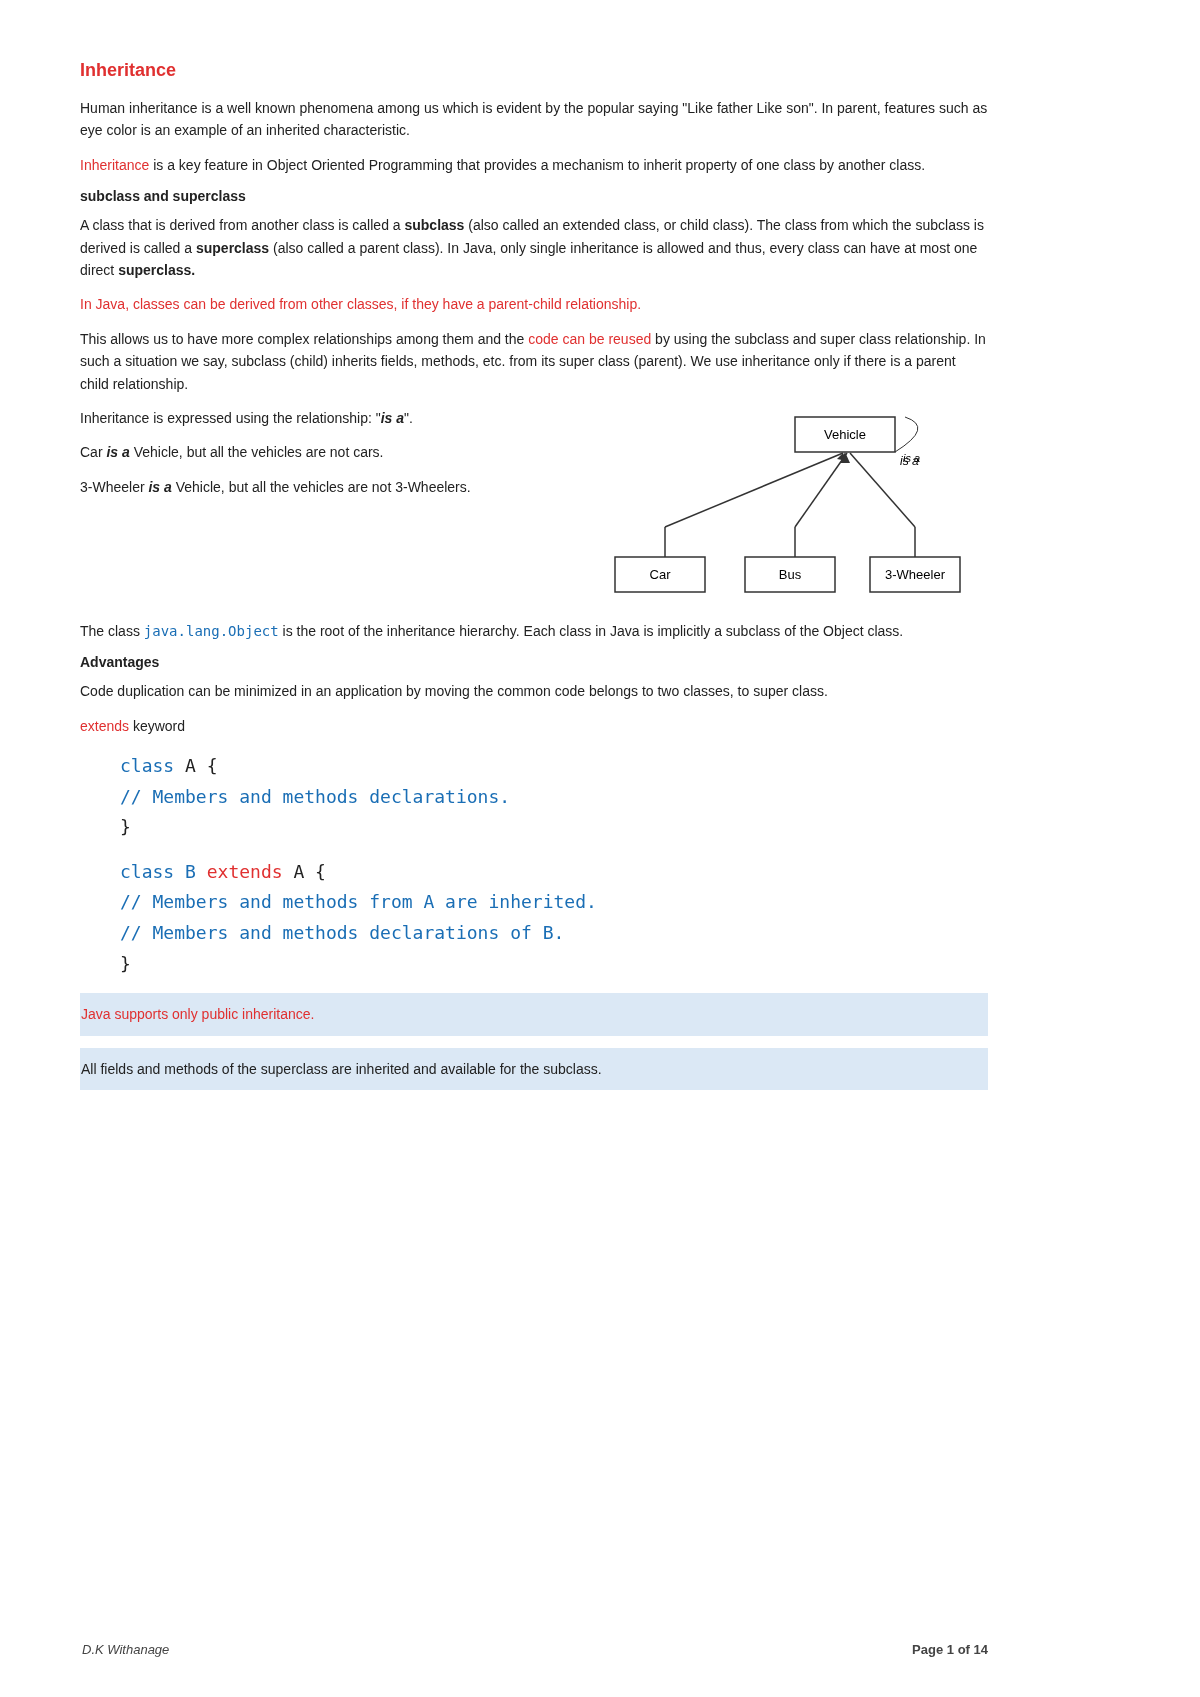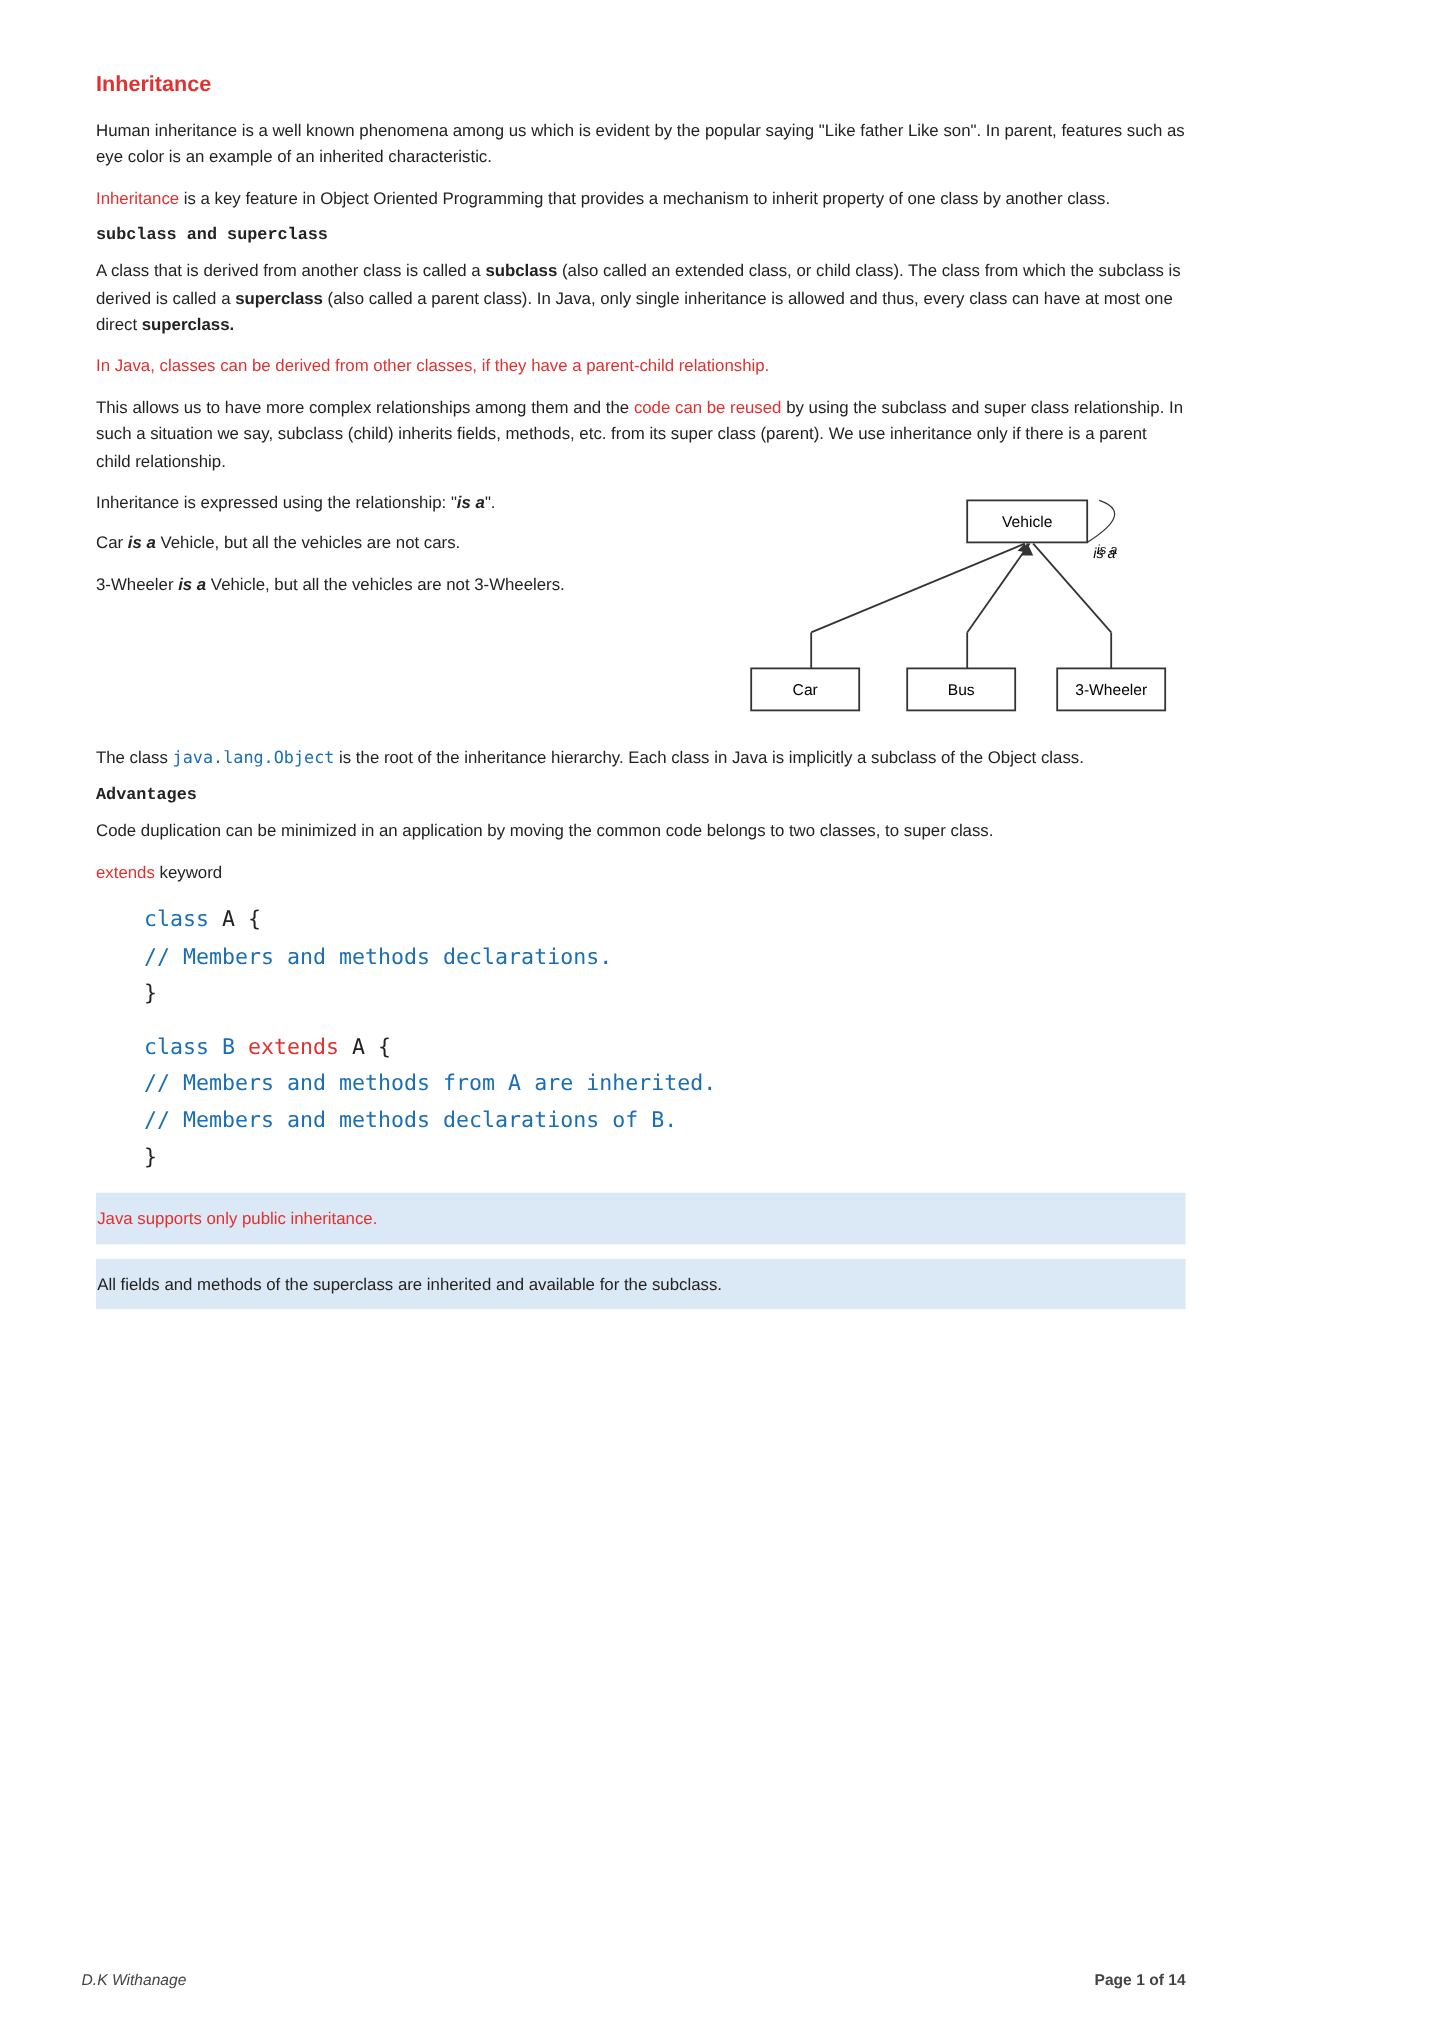--- a/index.html
+++ b/index.html
@@ -28,21 +28,20 @@
     }
     .red { color: #e03030; }
     .blue-code { color: #1a6eb5; font-family: monospace; }
     .bold { font-weight: bold; }
     .bold-italic { font-weight: bold; font-style: italic; }
     h2.subheading {
       font-size: 14px;
       font-weight: bold;
       margin-bottom: 10px;
       margin-top: 6px;
-      font-family: Liberation Mono, monospace;
     }
     .code-block {
       background: #fff;
       font-family: monospace;
       font-size: 18px;
       margin: 14px 0 14px 40px;
       line-height: 1.7;
     }
     .code-block .kw-blue { color: #1a6eb5; }
     .code-block .kw-red { color: #e03030; }
@@ -50,33 +49,33 @@
     .highlight-box {
       background: #dbe8f5;
       padding: 10px 1px;
       margin: 12px 0;
       line-height: 1.6;
     }
     .highlight-box p { margin-bottom: 0; }
     .diagram-row {
       display: flex;
       align-items: flex-start;
-      gap: 16px;
+      gap: 5px;
       margin: 10px 0 10px 0;
     }
     .diagram-text {
       flex: 0 0 500px;
     }
     .diagram-svg {
       flex: 0 0 400px;
     }
     .footer {
       position: absolute;
       bottom: 40px;
-      left: 68px;
+      left: 82px;
       right: 80px;
       display: flex;
       justify-content: space-between;
       font-size: 13px;
       color: #444;
       font-style: italic;
     }
     .footer-right {
       font-style: normal;
       text-align: center;

